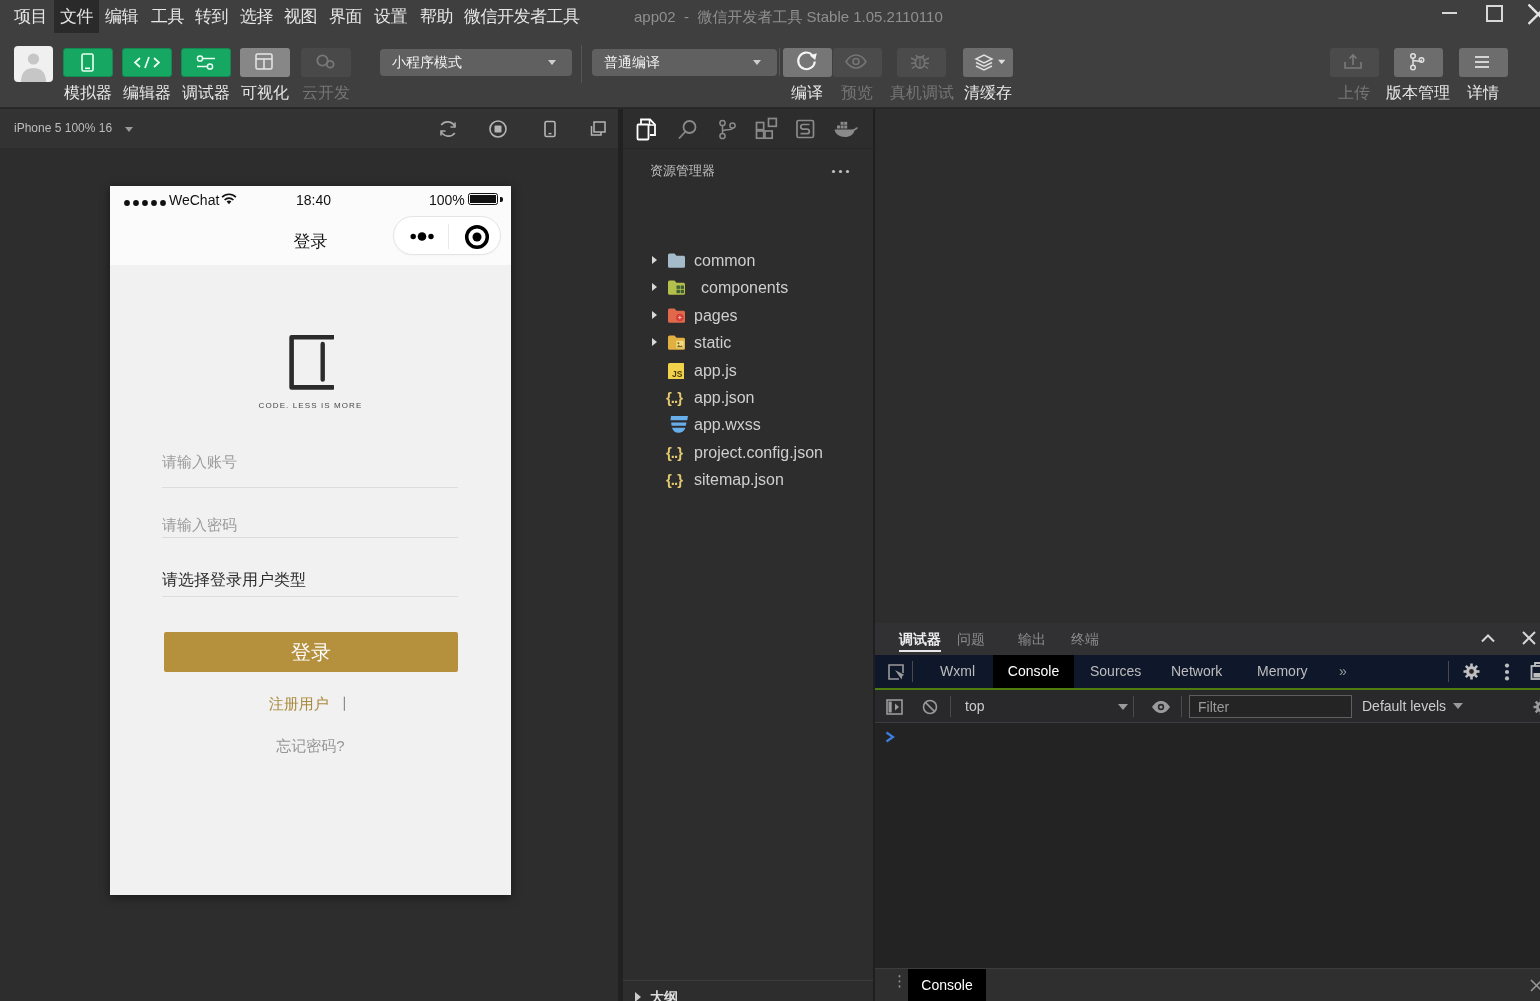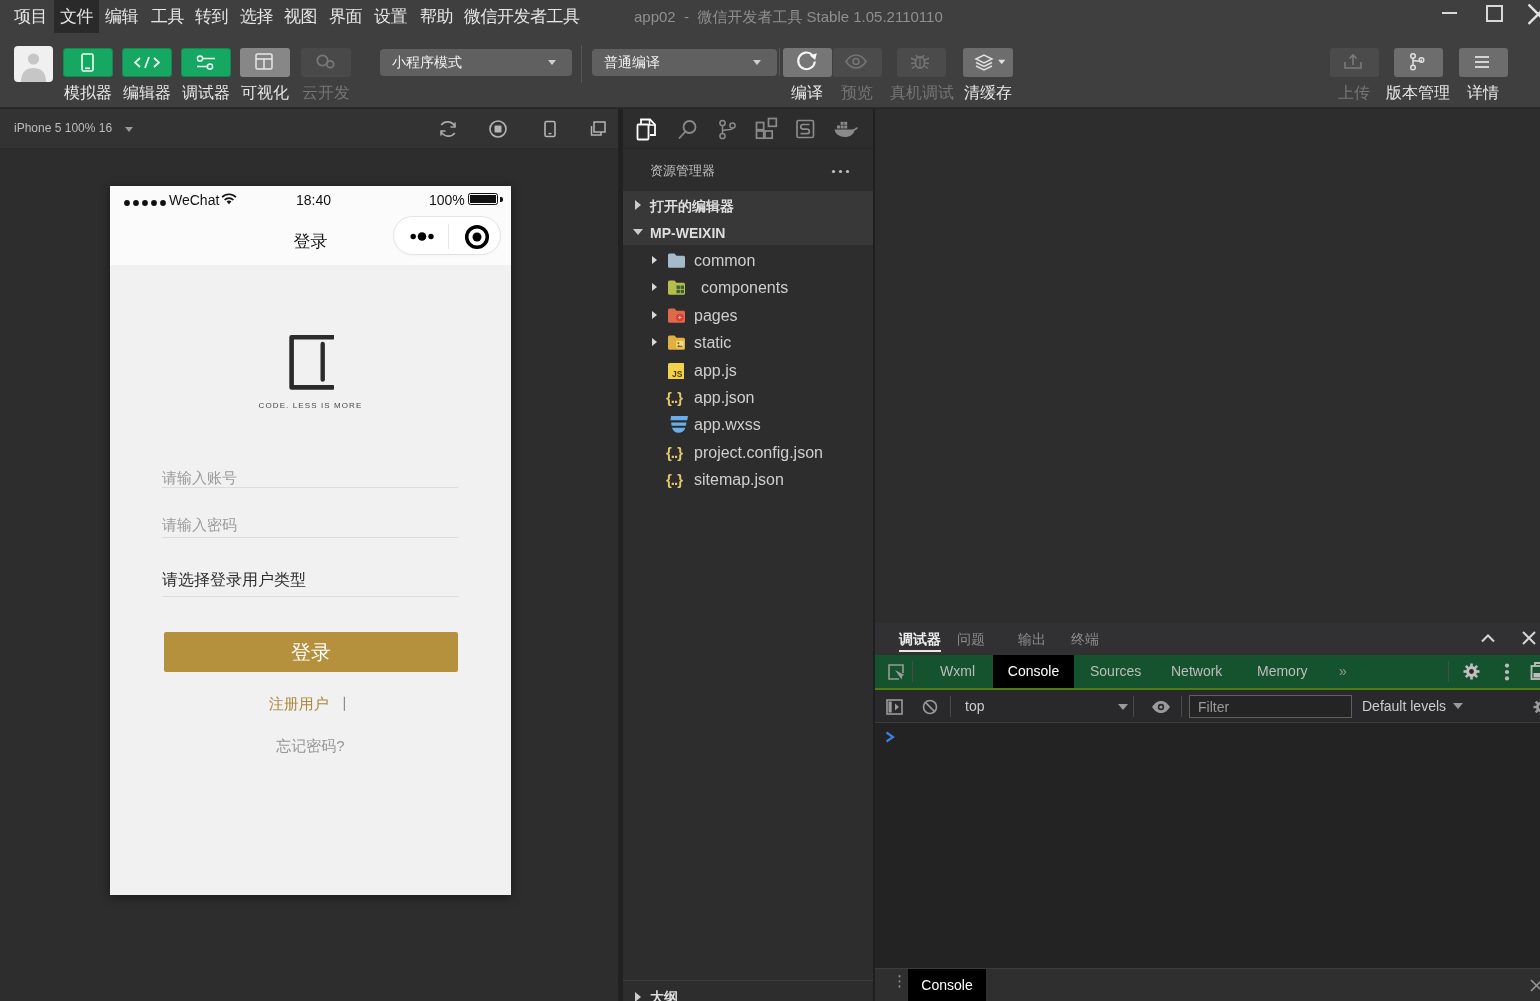--- a/index.html
+++ b/index.html
@@ -42,21 +42,21 @@
 .sarrow { position:absolute; width:0; height:0; }
 .bold13 { font-weight:bold; font-size:14px; color:#dedede; }
 
 
 #editor { position:absolute; left:875px; top:109px; width:665px; height:514px; background:#2d2d2d; }
 
 
 #debug { position:absolute; left:875px; top:623px; width:665px; height:378px; background:#313134; }
 #dtabs { position:absolute; left:0; top:0; width:665px; height:32px; background:#313134; }
 .dtab { position:absolute; top:0; height:32px; line-height:32px; font-size:14px; color:#8c8c8c; }
-#devrow { position:absolute; left:0; top:32px; width:665px; height:33px; background:#14532d; }
+#devrow { position:absolute; left:0; top:32px; width:665px; height:33px; background:#0f172a; }
 .devtab { position:absolute; top:0; height:33px; line-height:33px; font-size:14px; color:#bdbdbd; }
 #conbar { position:absolute; left:0; top:65px; width:665px; height:34px; background:#29292c; border-top:2px solid #4d7c0f; }
 #conarea { position:absolute; left:0; top:99px; width:665px; height:246px; background:#232323; border-top:1px solid #3c3c3f; }
 #drawer { position:absolute; left:0; top:345px; width:665px; height:33px; background:#2f2f2f; border-top:1px solid #3c3c3c; }
 </style>
 </head>
 <body>
 <div id="root">
 
 <div id="chrome">
@@ -256,21 +256,21 @@
       </div>
     </div>
     <div id="pcontent">
 
       <svg style="position:absolute;left:178px;top:69px;" width="46" height="57" viewBox="0 0 46 57">
         <path d="M45 3.2 L3.6 3.2 L3.6 53.4 L45 53.4" fill="none" stroke="#2b2b2b" stroke-width="4.6" stroke-linecap="round" stroke-linejoin="round"></path>
         <line x1="34.7" y1="10" x2="34.7" y2="45.5" stroke="#2b2b2b" stroke-width="4.4" stroke-linecap="round"></line>
       </svg>
       <div style="position:absolute;left:0;top:136px;width:401px;text-align:center;font-size:8px;letter-spacing:1.1px;color:#484848;">CODE. LESS IS MORE</div>
 
-      <div class="ph" style="position:absolute;left:52px;top:204px;">请输入账号</div>
+      <div class="ph" style="position:absolute;left:52px;top:188px;">请输入账号</div>
       <div class="uline" style="top:222px;"></div>
       <div class="ph" style="position:absolute;left:52px;top:251px;">请输入密码</div>
       <div class="uline" style="top:272px;"></div>
       <div style="position:absolute;left:52px;top:305px;font-size:16px;color:#2e2e2e;">请选择登录用户类型</div>
       <div class="uline" style="top:331px;"></div>
       <div style="position:absolute;left:54px;top:367px;width:294px;height:40px;background:#b5913e;border-radius:2px;text-align:center;line-height:40px;font-size:20px;color:#fdfdfd;">登录</div>
       <div style="position:absolute;left:0;top:472px;width:401px;text-align:center;font-size:15px;color:#959595;">忘记密码?</div>
       <div style="position:absolute;left:0;top:430px;width:401px;text-align:center;font-size:15px;color:#a9893c;">注册用户 <span style="color:#8a8a8a;">&nbsp;丨</span></div>
     </div>
   </div>
@@ -322,26 +322,20 @@
           </g>
         </svg>
   </div>
   <div id="xhead">
     <div style="position:absolute;left:27px;top:13px;">资源管理器</div>
     <svg style="position:absolute;left:208px;top:20px;" width="20" height="5" viewBox="0 0 20 5">
           <circle cx="2.5" cy="2.5" r="1.6" fill="#c0c0c0"></circle>
           <circle cx="9.5" cy="2.5" r="1.6" fill="#c0c0c0"></circle>
           <circle cx="16.5" cy="2.5" r="1.6" fill="#c0c0c0"></circle>
         </svg>
-  </div>
-  <div id="xsect">
-    <div class="sarrow" style="left:12px;top:9px;border-top:5px solid transparent;border-bottom:5px solid transparent;border-left:6px solid #cccccc;"></div>
-    <div class="bold13" style="position:absolute;left:27px;top:7px;">打开的编辑器</div>
-    <div class="sarrow" style="left:10px;top:38px;border-left:5px solid transparent;border-right:5px solid transparent;border-top:6px solid #cccccc;"></div>
-    <div class="bold13" style="position:absolute;left:27px;top:34px;">MP-WEIXIN</div>
   </div>
   <div id="xtree">
     <div class="trow" style="top:138px;">
       <div class="sarrow" style="left:29px;top:9px;border-top:4.5px solid transparent;border-bottom:4.5px solid transparent;border-left:5.5px solid #d8d8d8;"></div>
       <svg style="position:absolute;left:44px;top:5px;" width="19" height="17" viewBox="0 0 19 17">
             <path d="M1 3 a1.5 1.5 0 0 1 1.5-1.5 l5 0 l2 2.2 l7 0 a1.5 1.5 0 0 1 1.5 1.5 l0 9 a1.5 1.5 0 0 1 -1.5 1.5 l-14 0 a1.5 1.5 0 0 1 -1.5 -1.5 Z" fill="#a6bbc9"></path>
           </svg>
       <span style="position:absolute;left:71px;">common</span>
     </div>
     <div class="trow" style="top:165px;">

